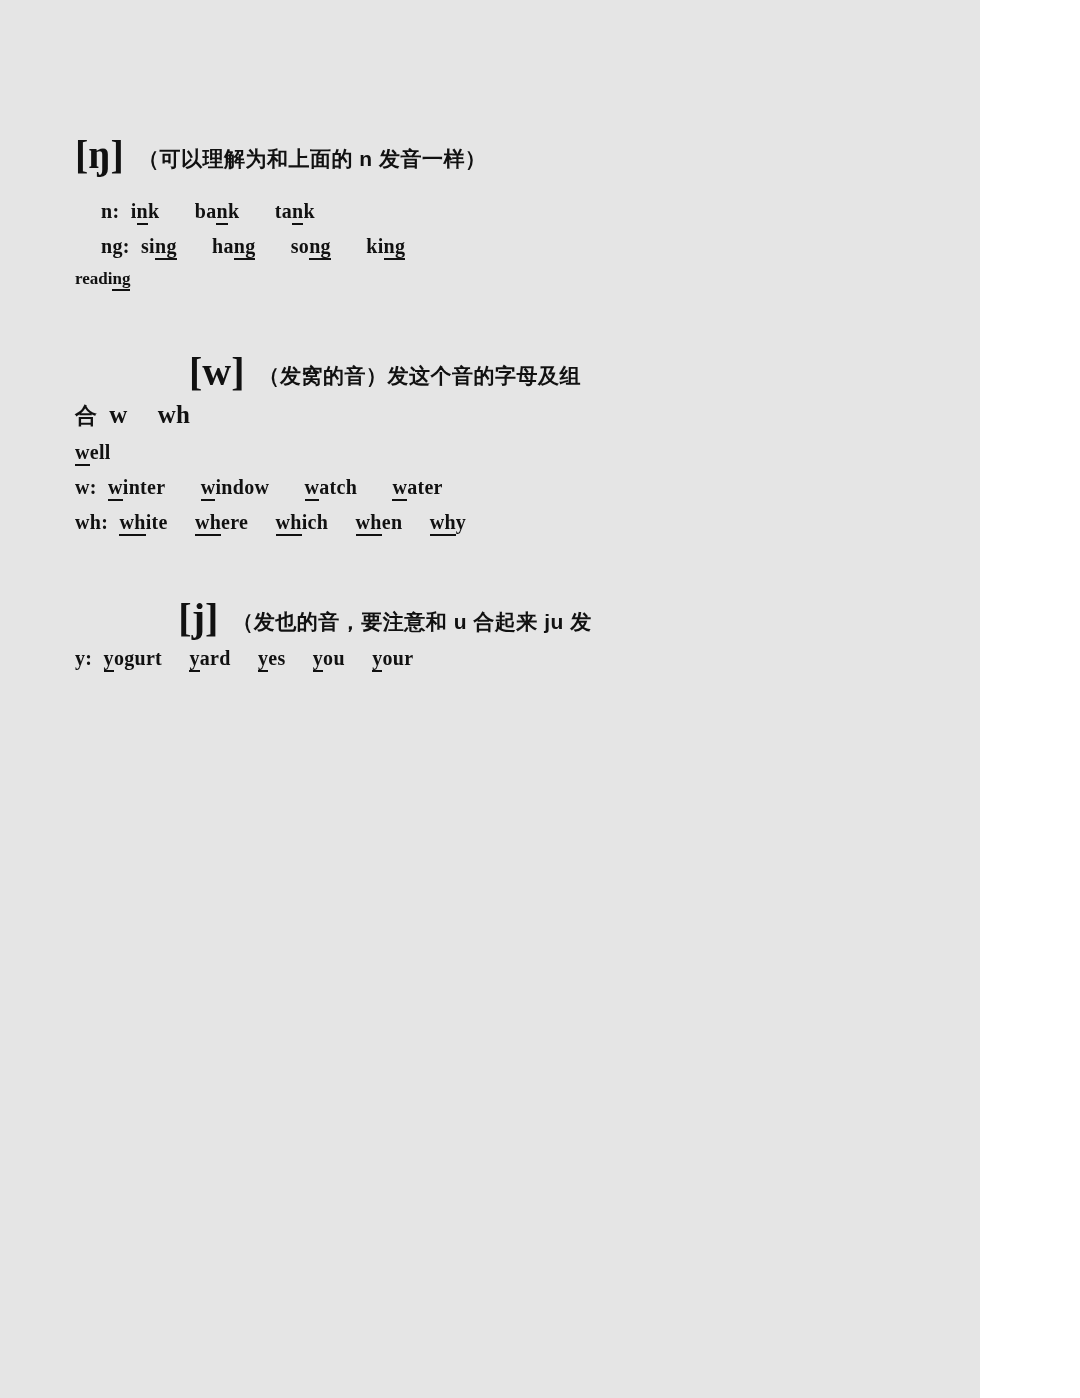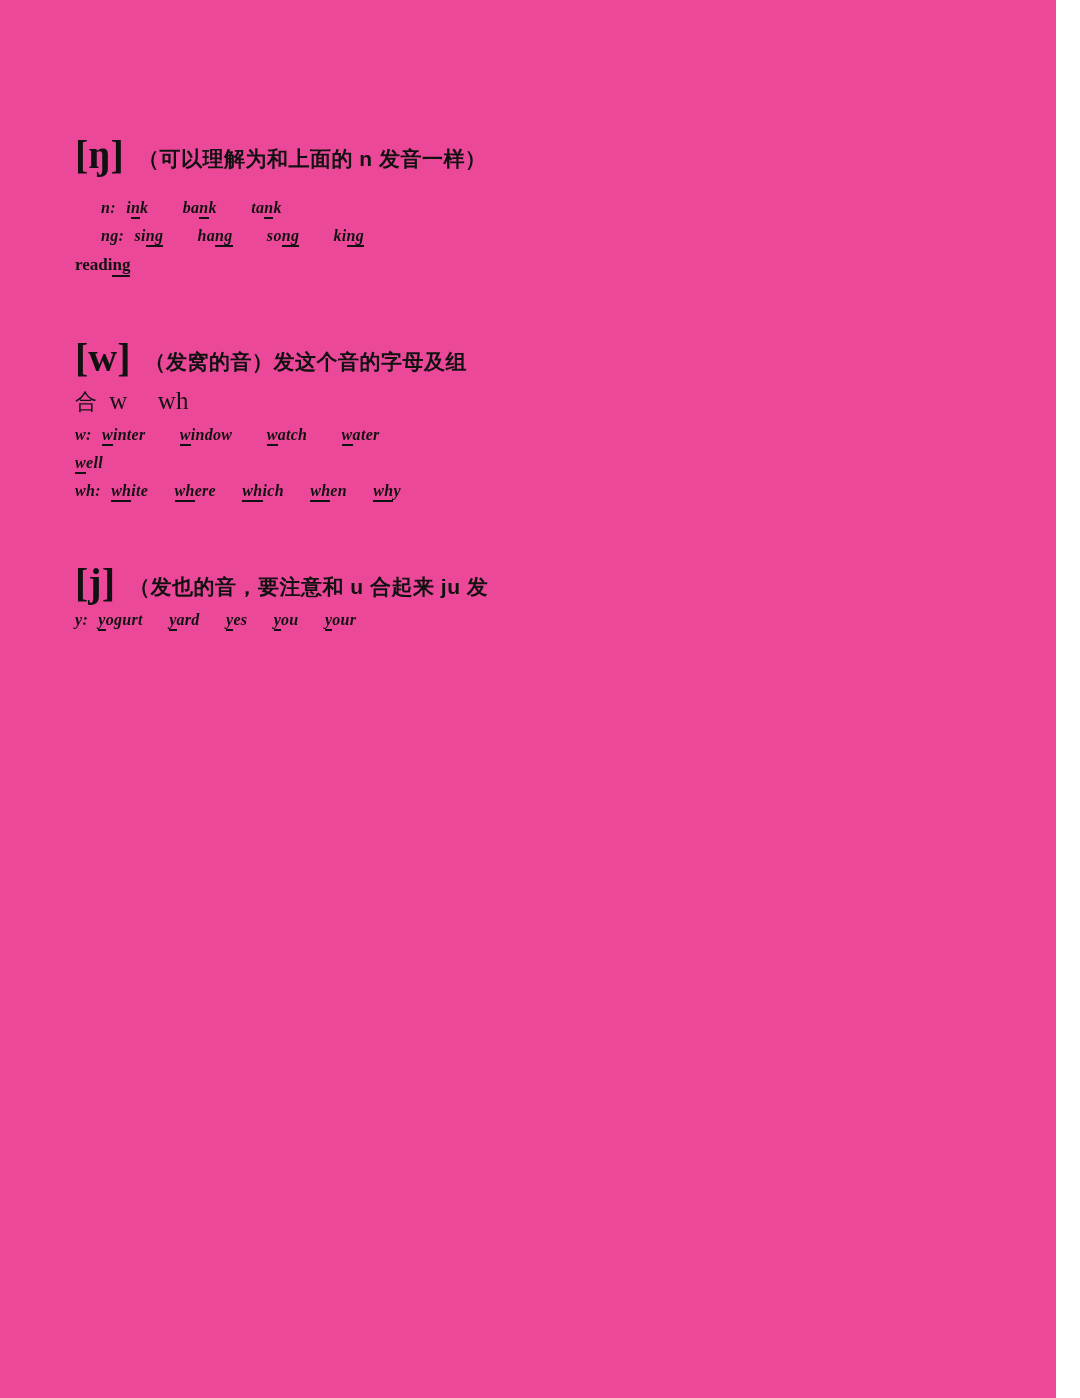--- a/index.html
+++ b/index.html
@@ -11,23 +11,23 @@
     width: 1080px;
     height: 1398px;
     font-family: "Liberation Serif", serif;
     color: #111111;
     position: relative;
     overflow: hidden;
   }
   .page {
     position: absolute;
     left: 0; top: 0;
-    width: 1056px;
+    width: 980px;
     height: 1398px;
-    background: #ec4899;
+    background: #e5e5e5;
   }
   .content {
     position: absolute;
     left: 75px;
     top: 130px;
     width: 620px;
   }
   .section {
     margin-bottom: 54px;
   }
@@ -58,24 +58,23 @@
     margin: 6px 0 10px 0;
   }
   .lead .lat {
     font-family: "Liberation Serif", serif;
     font-weight: bold;
     font-size: 24px;
   }
   .exrow {
     font-family: "Liberation Serif", serif;
     font-weight: bold;
-    font-size: 16px;
+    font-size: 20px;
     line-height: 1.75;
     letter-spacing: 0.3px;
-    font-style: italic;
   }
   .exrow.indent {
     padding-left: 26px;
   }
   .lbl {
     display: inline-block;
     margin-right: 6px;
   }
   .w {
     display: inline-block;
@@ -88,24 +87,25 @@
     padding-bottom: 1px;
   }
   .cont {
     font-family: "Liberation Serif", serif;
     font-weight: bold;
     font-size: 17px;
     line-height: 1.75;
   }
   .headwrap {
     display: block;
+    text-align: center;
   }
   .headline2 {
     font-family: "Liberation Sans", sans-serif;
-    font-weight: normal;
+    font-weight: bold;
     font-size: 22px;
     line-height: 1.6;
   }
   .headline2 .lat {
     font-family: "Liberation Serif", serif;
     font-size: 25px;
   }
 </style>
 </head>
 <body>
@@ -145,28 +145,28 @@
         <span class="note">（发窝的音）发这个音的字母及组</span>
       </div>
       <div class="headline2">
         <span>合</span>
         &nbsp;<span class="lat">w</span>
         &nbsp;&nbsp;&nbsp;
         <span class="lat">wh</span>
       </div>
 
       <div class="exrow">
+        <span class="w"><span></span><span class="u">w</span><span>ell</span></span>
+      </div>
+      <div class="exrow">
         <span class="lbl">w:</span>
         <span class="w"><span></span><span class="u">w</span><span>inter</span></span>
         <span class="w"><span></span><span class="u">w</span><span>indow</span></span>
         <span class="w"><span></span><span class="u">w</span><span>atch</span></span>
         <span class="w"><span></span><span class="u">w</span><span>ater</span></span>
-      </div>
-      <div class="exrow">
-        <span class="w"><span></span><span class="u">w</span><span>ell</span></span>
       </div>
 
       <div class="exrow">
         <span class="lbl">wh:</span>
         <span class="w tight"><span></span><span class="u">wh</span><span>ite</span></span>
         <span class="w tight"><span></span><span class="u">wh</span><span>ere</span></span>
         <span class="w tight"><span></span><span class="u">wh</span><span>ich</span></span>
         <span class="w tight"><span></span><span class="u">wh</span><span>en</span></span>
         <span class="w tight"><span></span><span class="u">wh</span><span>y</span></span>
       </div>

